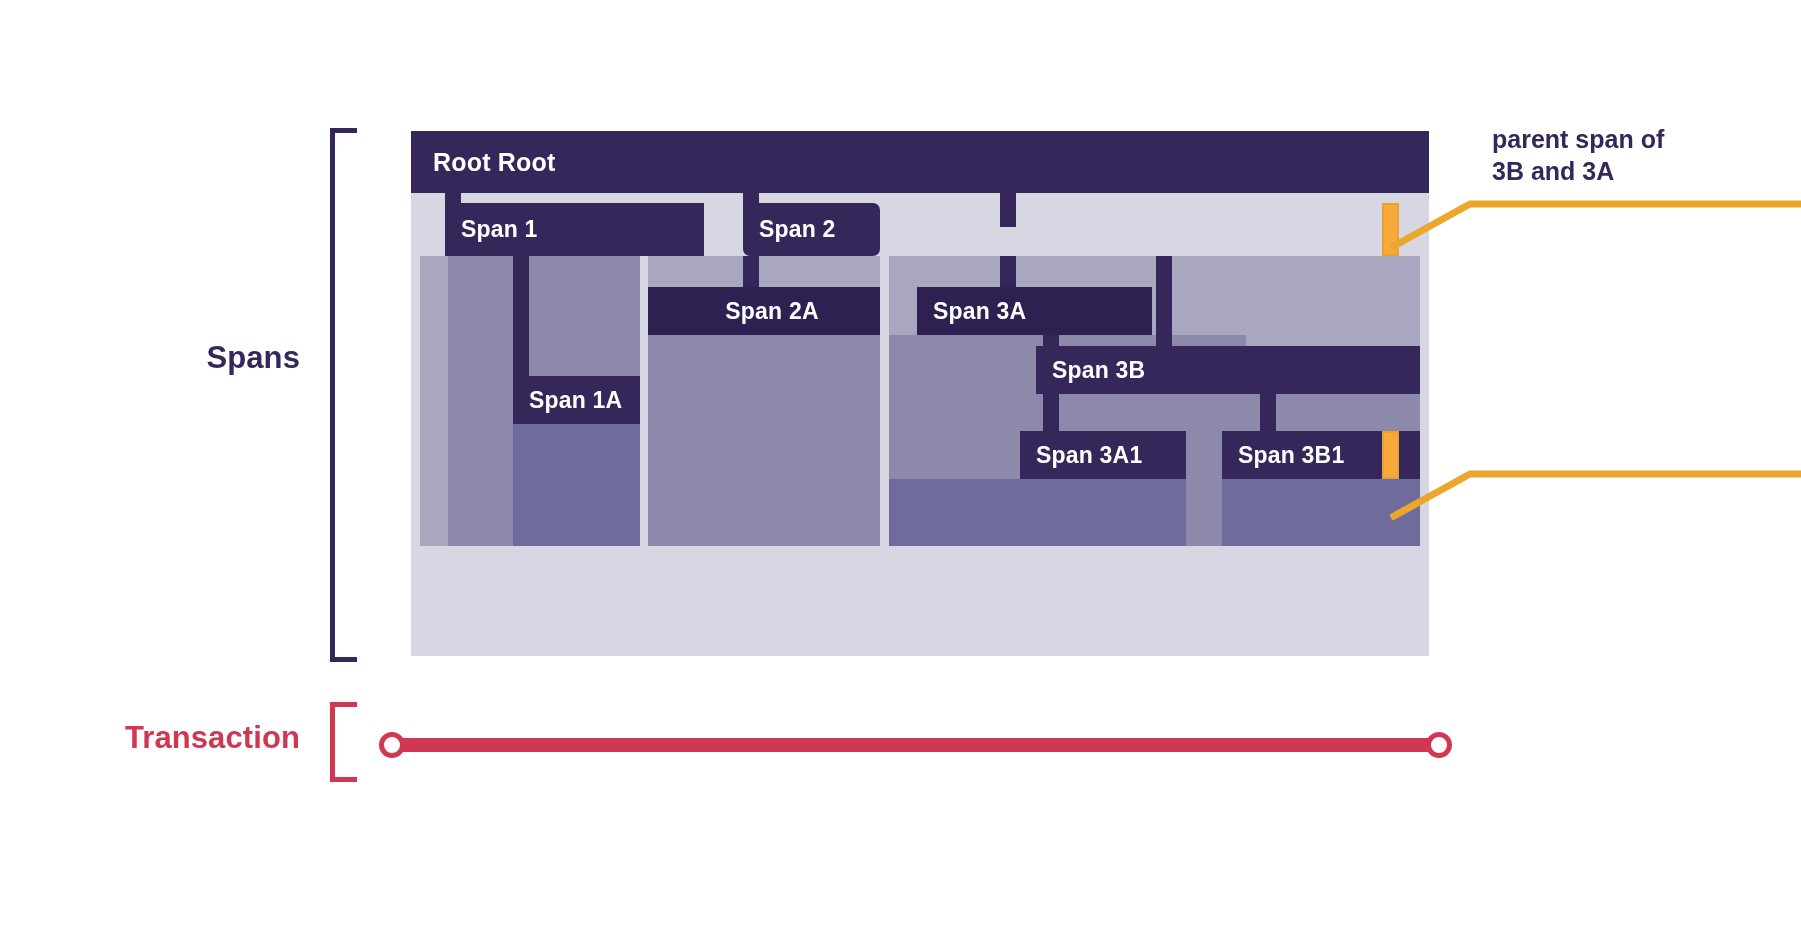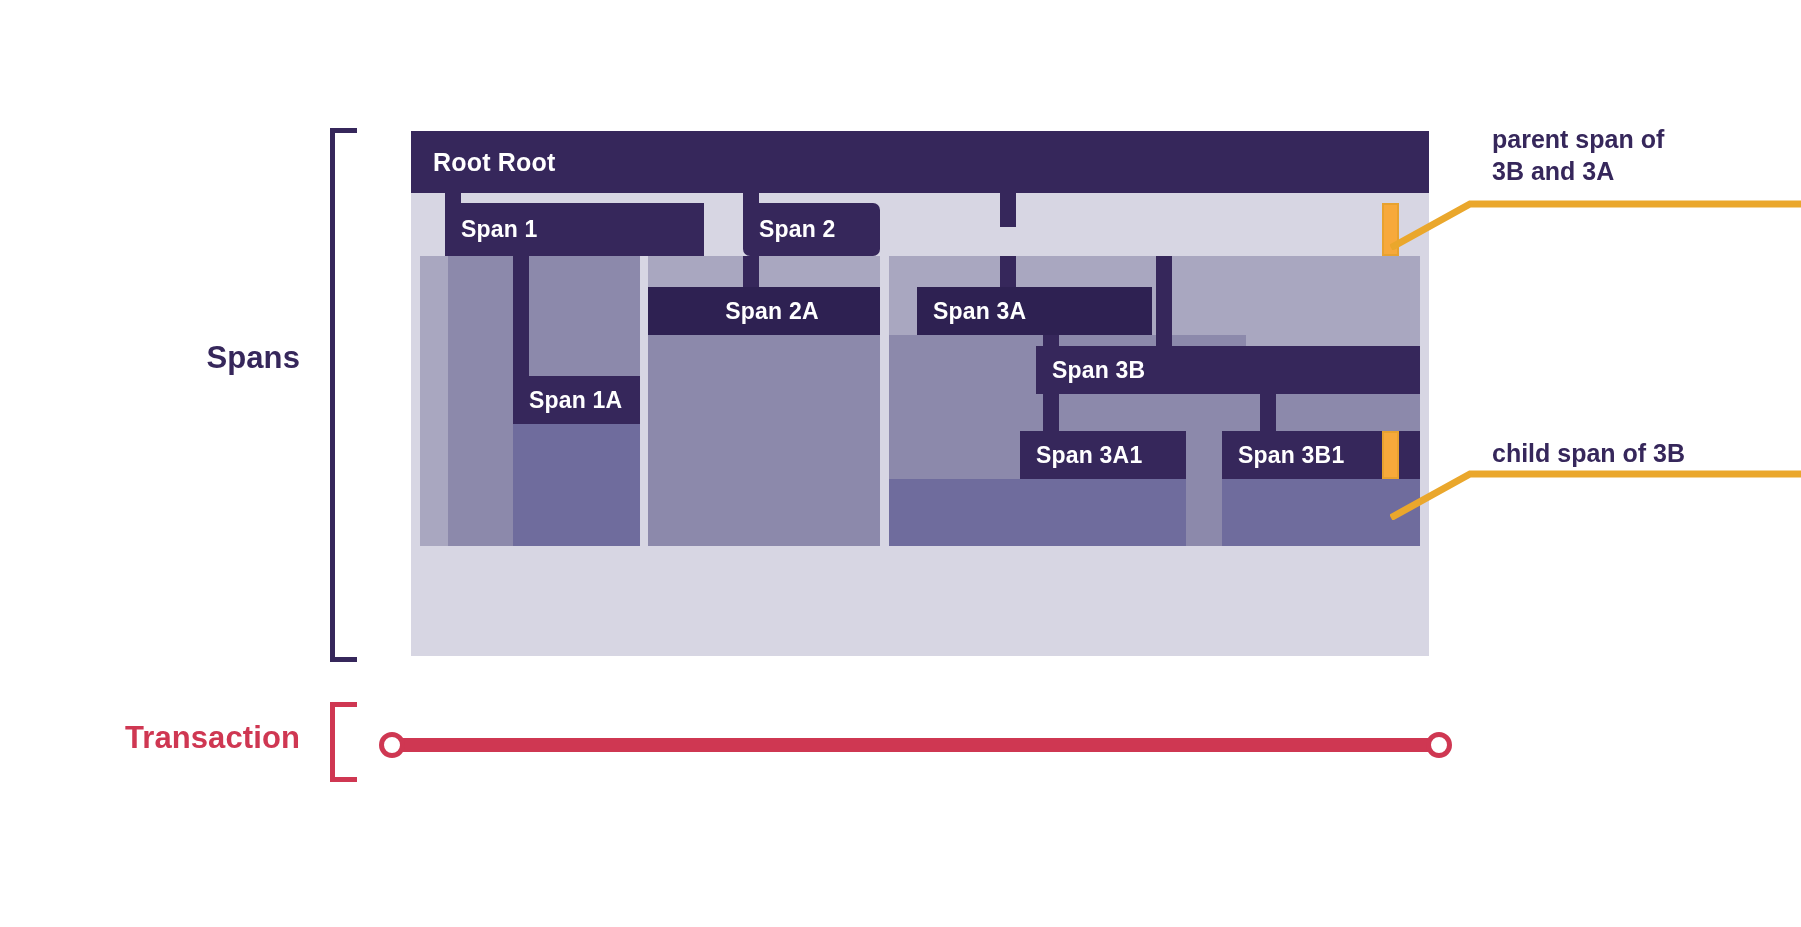--- a/index.html
+++ b/index.html
@@ -241,19 +241,18 @@
 
   <svg class="callout-line" style="left:1390px; top:190px; width:420px; height:60px;" viewBox="0 0 420 60">
     <polyline points="4,56 80,14 412,14" fill="none" stroke="#eaa72c" stroke-width="7" stroke-linecap="square" stroke-linejoin="miter"></polyline>
   </svg>
   <div class="callout-text" style="left:1492px; top:123px; width:300px;">parent span of
 3B and 3A</div>
 
   <svg class="callout-line" style="left:1390px; top:460px; width:420px; height:60px;" viewBox="0 0 420 60">
     <polyline points="4,56 80,14 412,14" fill="none" stroke="#eaa72c" stroke-width="7" stroke-linecap="square" stroke-linejoin="miter"></polyline>
   </svg>
-  <div class="callout-text" style="left:1492px; top:437px; width:300px;">child span of 3B</div>
 
   <div id="transaction-track"></div>
   <div class="txn-endpoint" id="txn-start"></div>
   <div class="txn-endpoint" id="txn-end"></div>
 
 </div>
 
 </body></html>

